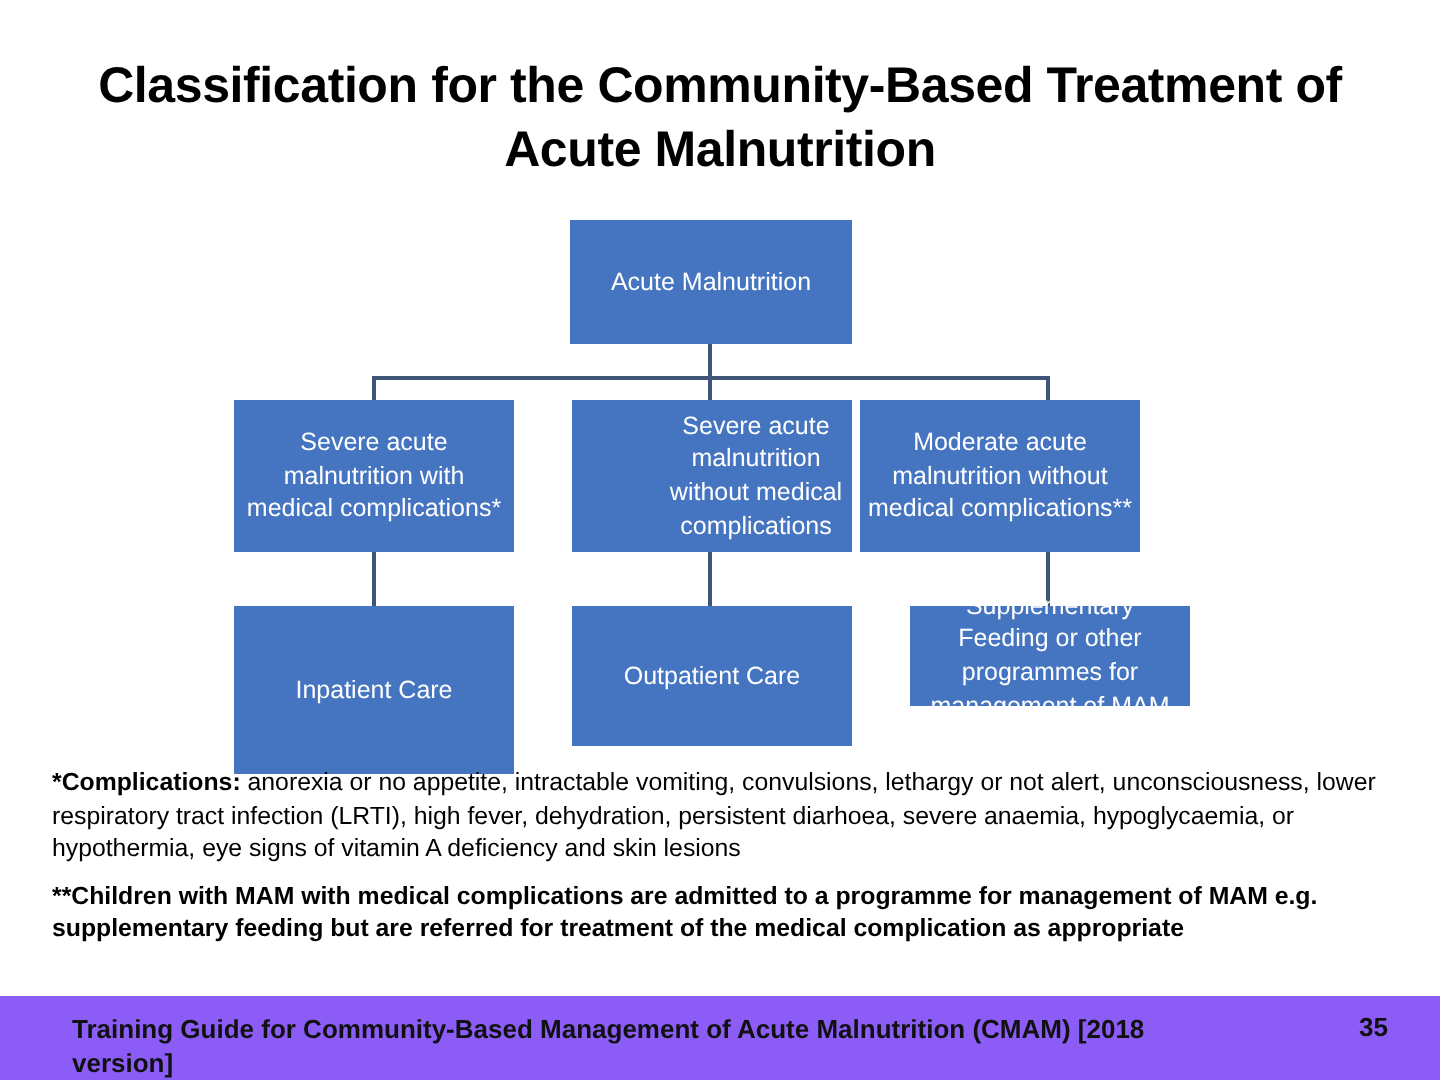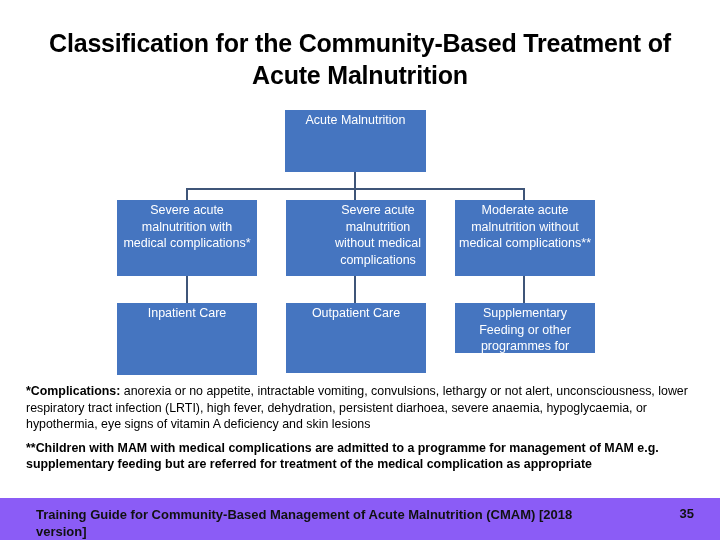--- a/index.html
+++ b/index.html
@@ -35,34 +35,35 @@
     left: 0;
     top: 0;
     width: 720px;
     height: 380px;
   }
   .node {
     position: absolute;
     background: #4575C0;
     color: #ffffff;
     display: flex;
+    align-items: center;
     justify-content: center;
     text-align: center;
     font-size: 12.5px;
     line-height: 1.33;
     padding: 2px 4px;
     box-sizing: border-box;
   }
   .node span { display: block; width: 100%; }
 
   #node-root  { left: 285px; top: 110px; width: 141px; height: 62px; }
   #node-sam-c { left: 117px; top: 200px; width: 140px; height: 76px; }
   #node-sam-n { left: 286px; top: 200px; width: 140px; height: 76px; padding-left: 48px; }
-  #node-mam   { left: 455px; top: 200px; width: 140px; height: 76px; }
-  #node-inpatient   { left: 117px; top: 303px; width: 140px; height: 72px; }
+  #node-mam   { left: 430px; top: 200px; width: 140px; height: 76px; }
+  #node-inpatient   { left: 117px; top: 303px; width: 140px; height: 84px; }
   #node-outpatient  { left: 286px; top: 303px; width: 140px; height: 70px; }
   #node-supplementary { left: 455px; top: 303px; width: 140px; height: 50px; }
 
   .conn {
     position: absolute;
     background: #3F5578;
   }
   .conn-v { width: 2px; }
   .conn-h { height: 2px; }
 

